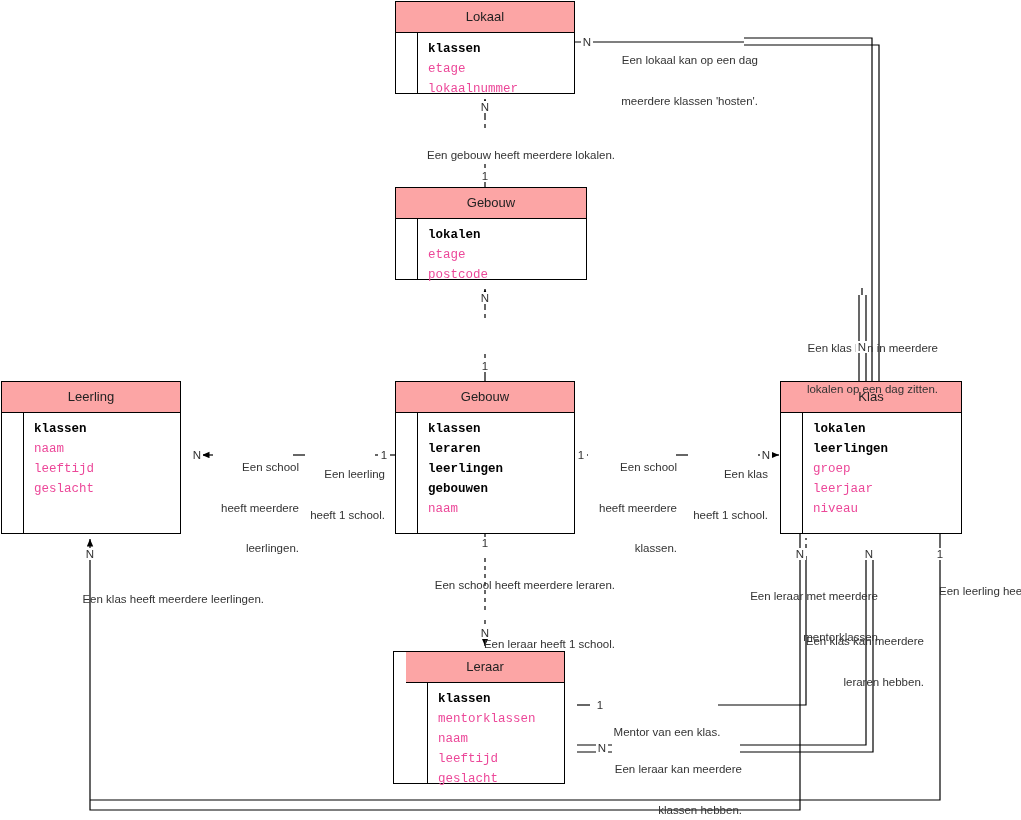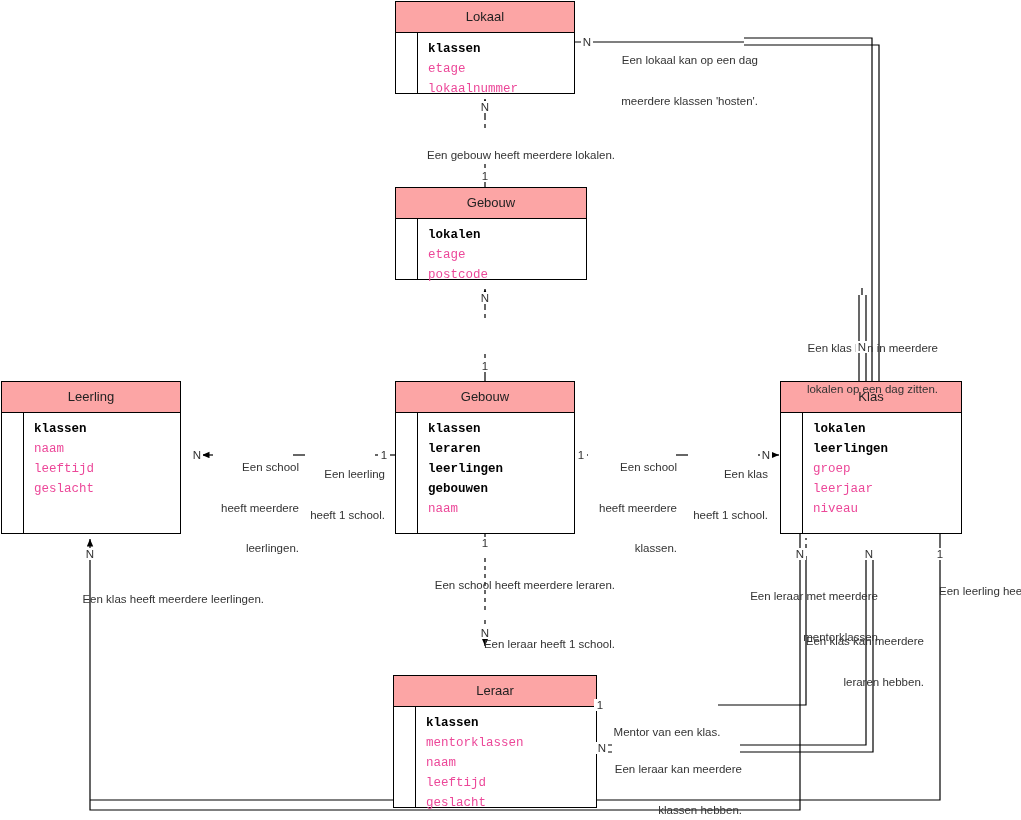--- a/index.html
+++ b/index.html
@@ -147,21 +147,21 @@
       <div class="attrs">
         <div class="attr pk">lokalen</div>
         <div class="attr pk">leerlingen</div>
         <div class="attr">groep</div>
         <div class="attr">leerjaar</div>
         <div class="attr">niveau</div>
       </div>
     </div>
   </div>
 
-  <div class="entity" style="left:393px;top:675px;width:204px;height:133px;">
+  <div class="entity" style="left:393px;top:651px;width:172px;height:133px;padding-left:12px;">
     <div class="etitle">Leraar</div>
     <div class="ebody">
       <div class="gutter"></div>
       <div class="attrs">
         <div class="attr pk">klassen</div>
         <div class="attr">mentorklassen</div>
         <div class="attr">naam</div>
         <div class="attr">leeftijd</div>
         <div class="attr">geslacht</div>
       </div>

